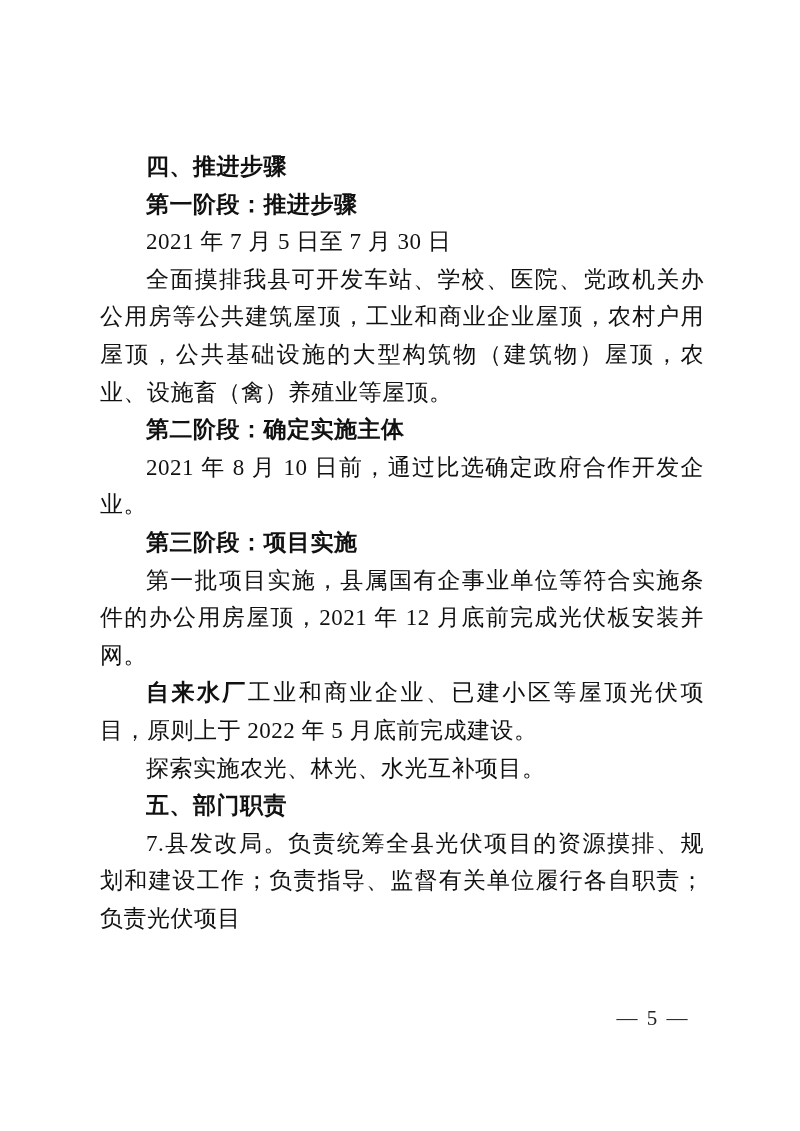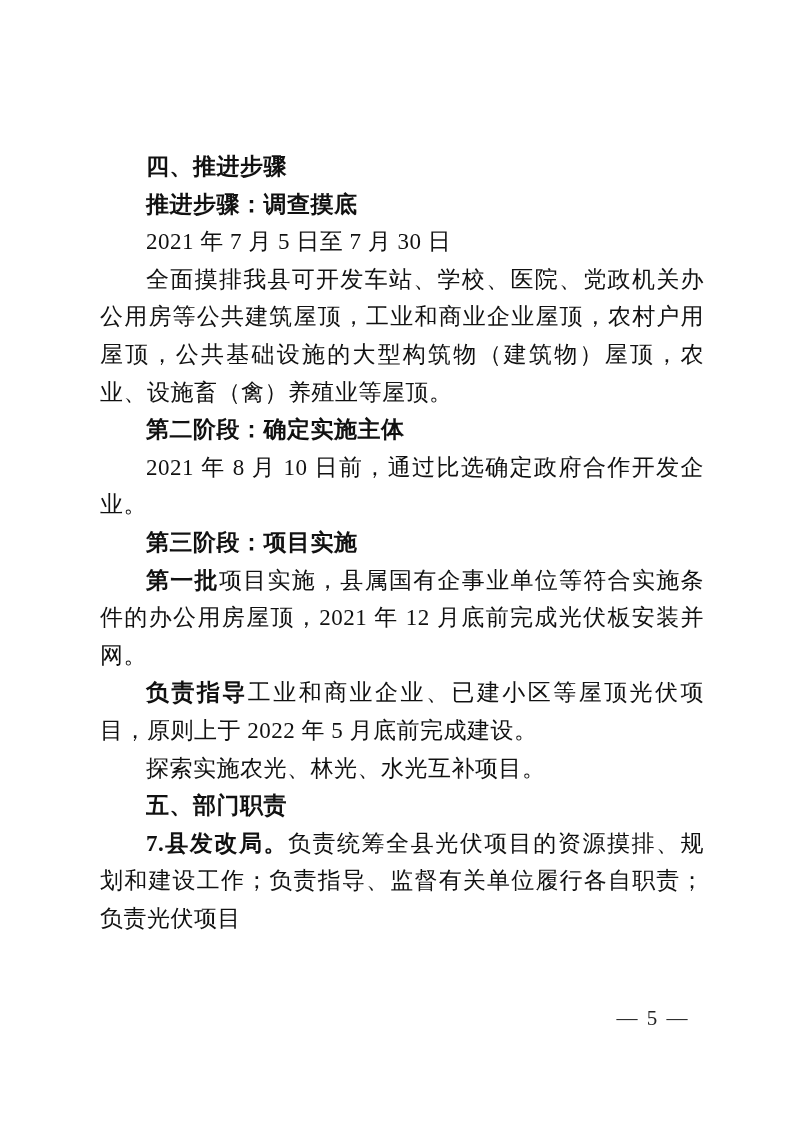--- a/index.html
+++ b/index.html
@@ -36,21 +36,21 @@
     text-indent: 2em;
   }
   .h-major {
     font-family: "Liberation Sans", "DejaVu Sans", sans-serif;
     font-weight: 700;
   }
   .h-stage {
     font-weight: 700;
   }
   .lead-bold {
-    font-weight: 700;
+    font-weight: 400;
   }
   .lead-sans {
     font-family: "Liberation Sans", "DejaVu Sans", sans-serif;
     font-weight: 700;
   }
   .footer {
     position: absolute;
     top: 1005px;
     left: 608px;
     width: 90px;
@@ -63,37 +63,37 @@
   }
 </style>
 </head>
 <body>
 
 <div class="page">
   <div class="content">
 
     <p class="h-major indent">四、推进步骤</p>
 
-    <p class="h-stage indent">推进步骤：调查摸底</p>
+    <p class="h-stage indent">第一阶段：推进步骤</p>
 
     <p class="indent">2021 年 7 月 5 日至 7 月 30 日</p>
 
     <p class="indent">全面摸排我县可开发车站、学校、医院、党政机关办公用房等公共建筑屋顶，工业和商业企业屋顶，农村户用屋顶，公共基础设施的大型构筑物（建筑物）屋顶，农业、设施畜（禽）养殖业等屋顶。</p>
 
     <p class="h-stage indent">第二阶段：确定实施主体</p>
 
     <p class="indent">2021 年 8 月 10 日前，通过比选确定政府合作开发企业。</p>
 
     <p class="h-stage indent">第三阶段：项目实施</p>
 
 
     <p class="indent"><span class="lead-bold">第一批</span><span>项目实施，县属国有企事业单位等符合实施条件的办公用房屋顶，2021 年 12 月底前完成光伏板安装并网。</span></p>
 
 
-    <p class="indent"><span class="lead-sans">负责指导</span><span>工业和商业企业、已建小区等屋顶光伏项目，原则上于 2022 年 5 月底前完成建设。</span></p>
+    <p class="indent"><span class="lead-sans">自来水厂</span><span>工业和商业企业、已建小区等屋顶光伏项目，原则上于 2022 年 5 月底前完成建设。</span></p>
 
     <p class="indent">探索实施农光、林光、水光互补项目。</p>
 
     <p class="h-major indent">五、部门职责</p>
 
     <p class="indent"><span class="lead-bold">7.县发改局。</span><span>负责统筹全县光伏项目的资源摸排、规划和建设工作；负责指导、监督有关单位履行各自职责；负责光伏项目</span></p>
 
   </div>
 
   <div class="footer">— 5 —</div>

